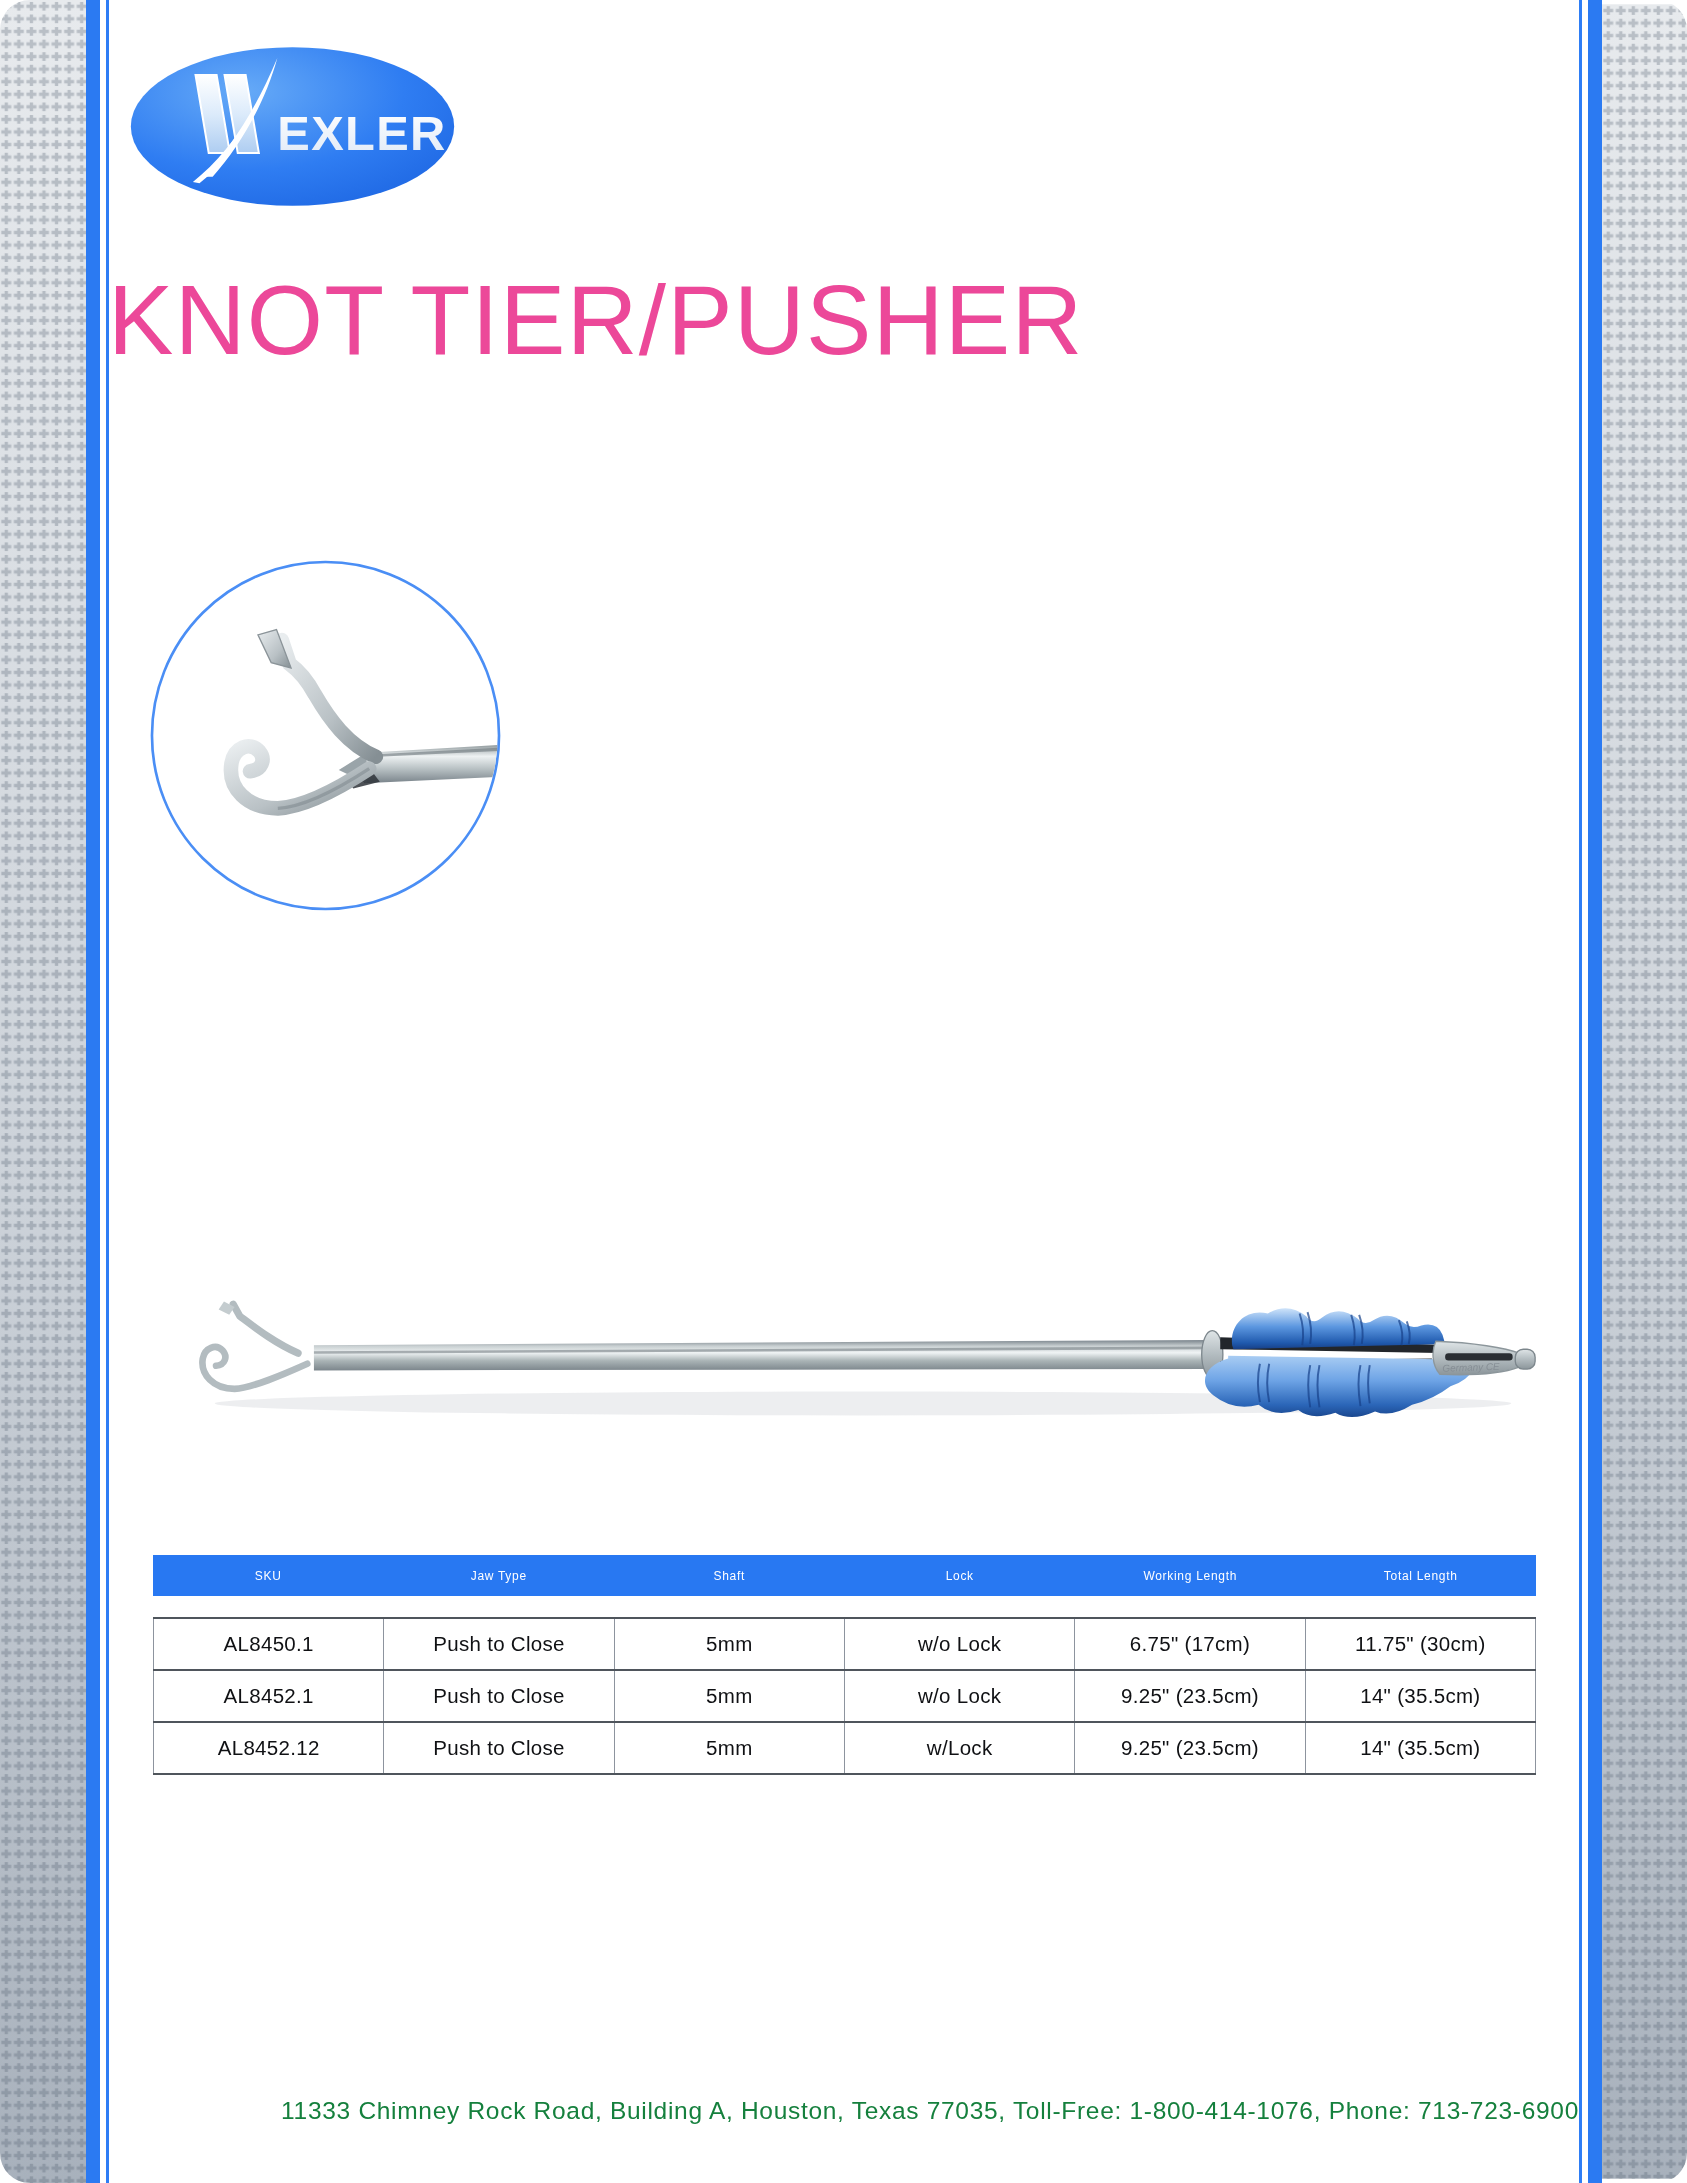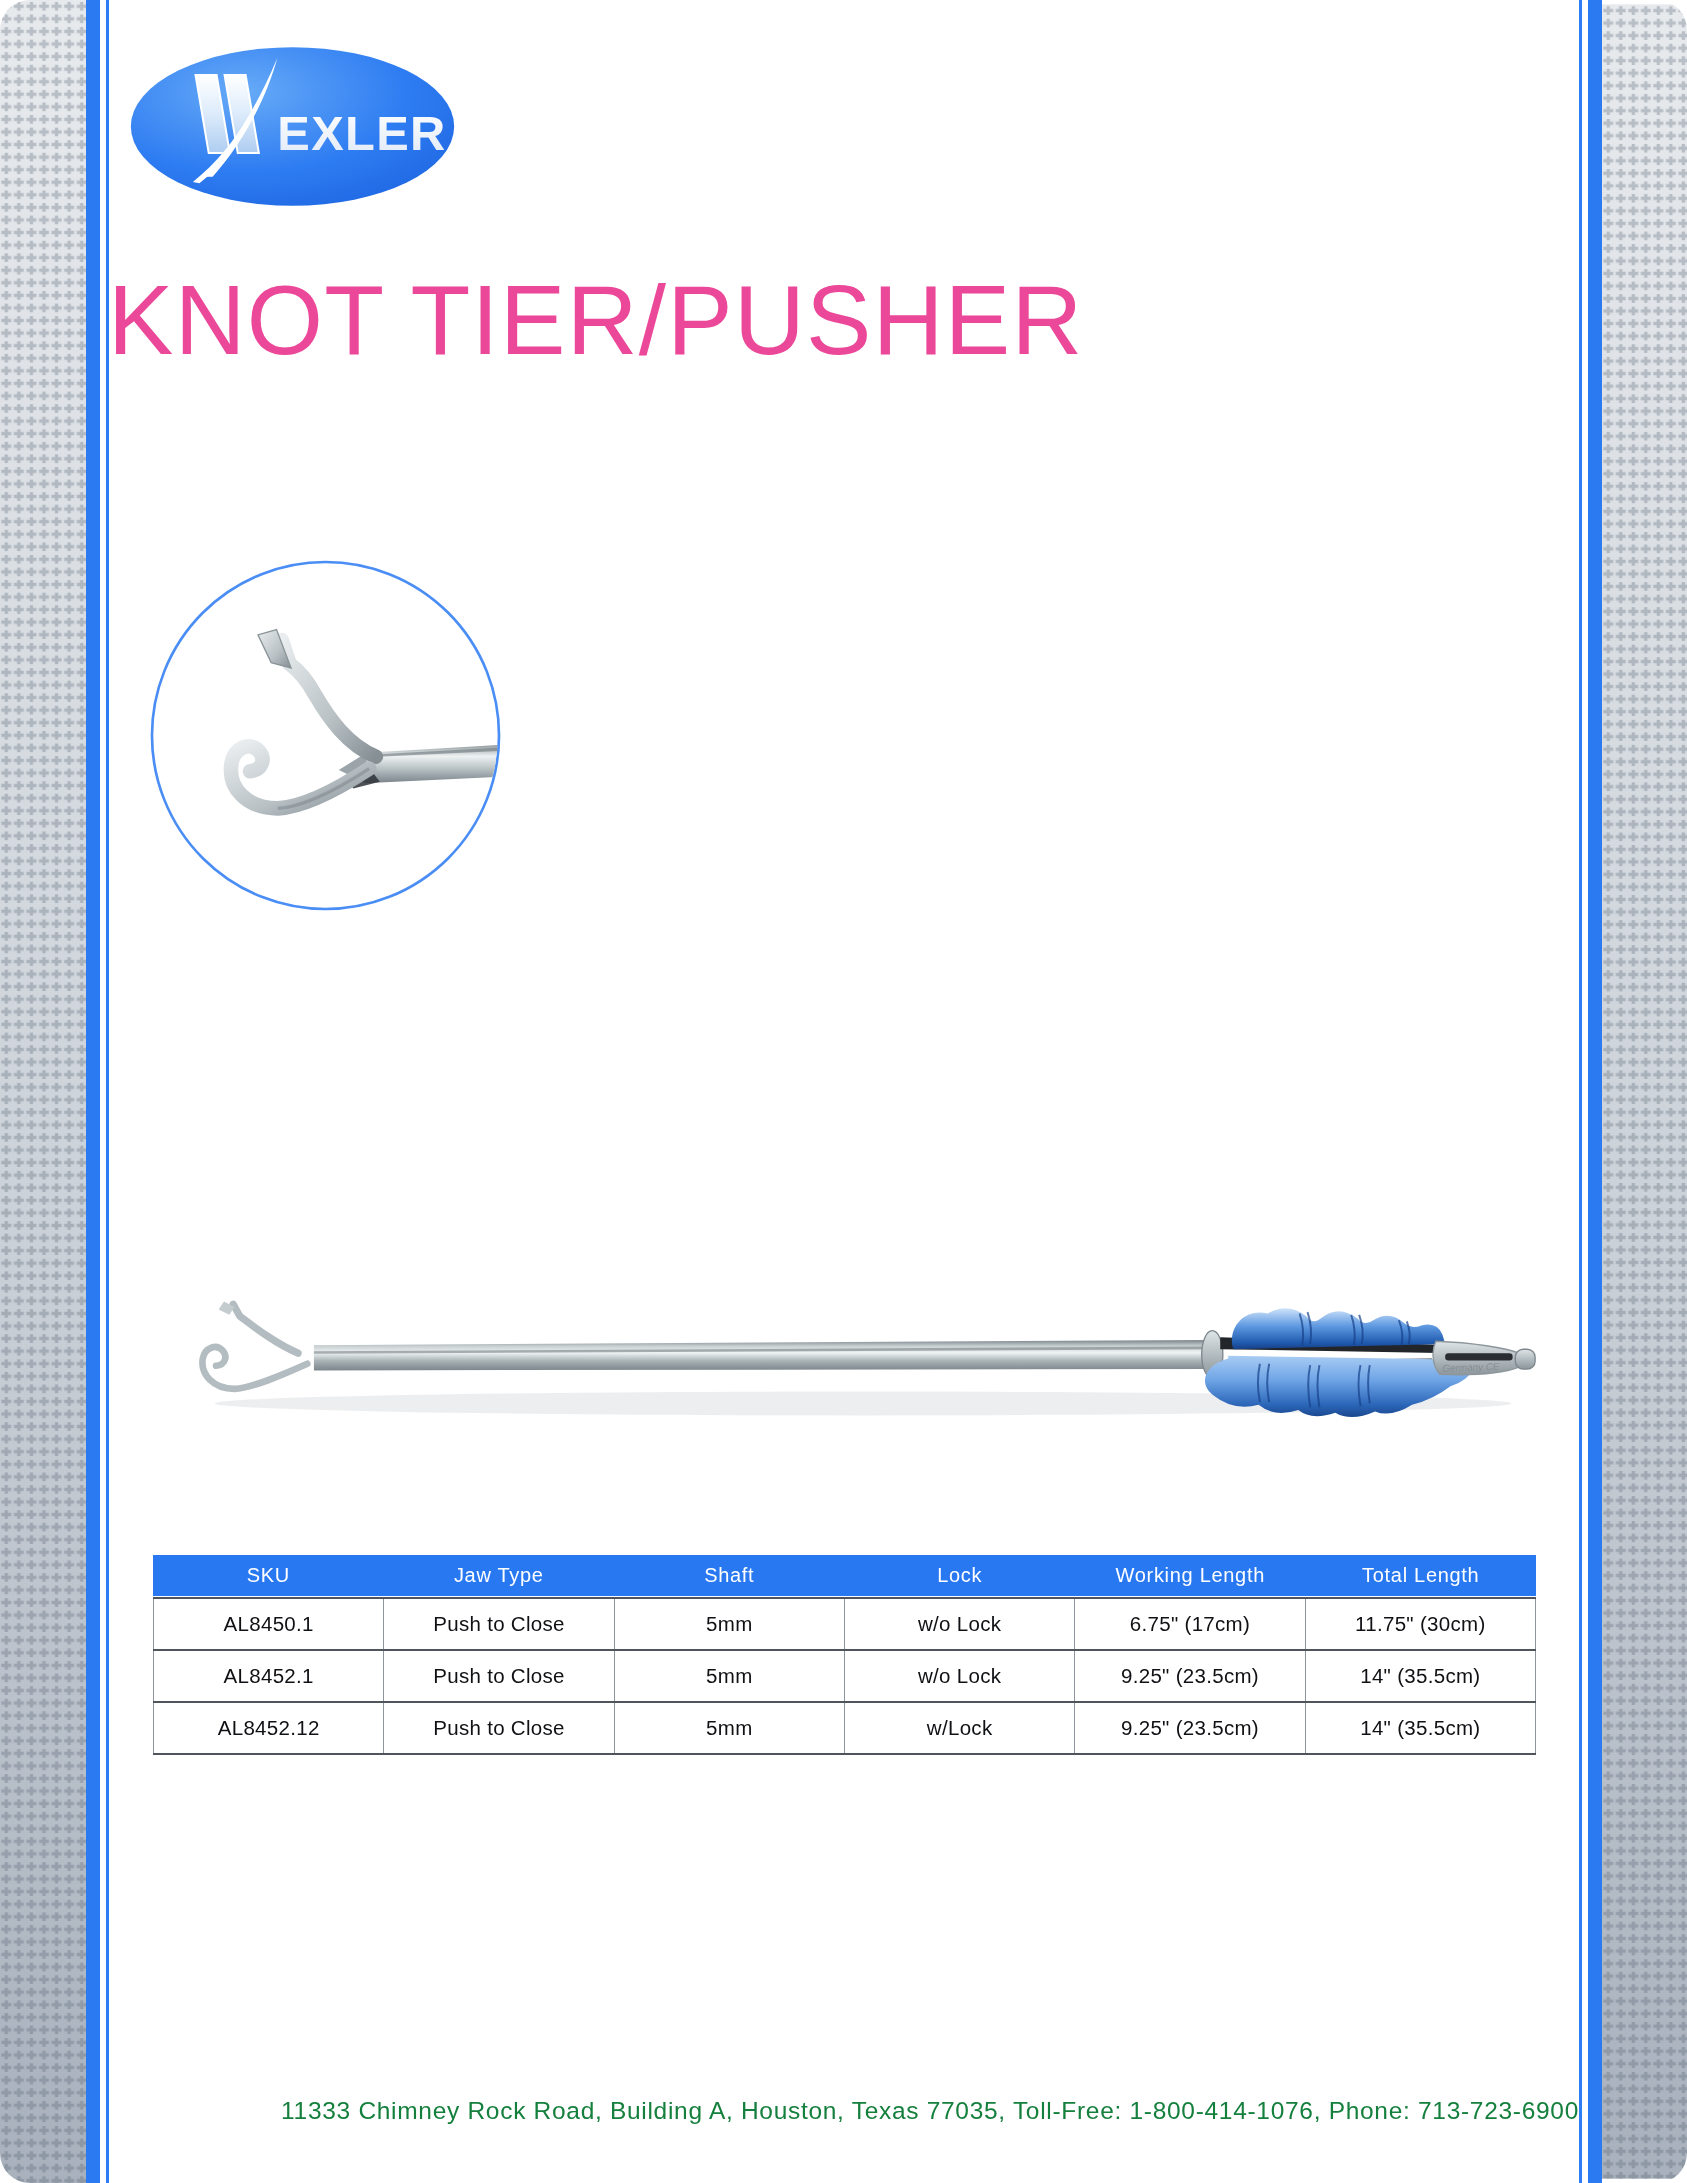--- a/index.html
+++ b/index.html
@@ -26,22 +26,22 @@
 
   
   .inset{position:absolute;left:148px;top:558px;width:355px;height:355px;}
 
   
   .photo{position:absolute;left:175px;top:1287px;width:1376px;height:139px;}
 
   
   .spec{position:absolute;left:153px;top:1555px;width:1383px;}
   .spec-header{display:flex;height:41px;background:#2878f2;align-items:center;}
-  .spec-header .hcell{flex:1;text-align:center;color:#ffffff;font-size:20px;letter-spacing:0.7px;}
-  .spec-table{border-collapse:collapse;width:1383px;table-layout:fixed;margin-top:1px;
+  .spec-header .hcell{flex:1;text-align:center;color:#ffffff;font-size:12px;letter-spacing:0.7px;}
+  .spec-table{border-collapse:collapse;width:1383px;table-layout:fixed;margin-top:21px;
               border-top:2px solid #4f555c;border-bottom:2px solid #4f555c;
               border-left:1.3px solid #8d949e;border-right:1.3px solid #8d949e;}
   .spec-table td{height:48px;text-align:center;vertical-align:middle;font-size:20.5px;color:#101114;
                  border-right:1.3px solid #8d949e;border-bottom:2.6px solid #4f555c;letter-spacing:0.3px;}
   .spec-table td:last-child{border-right:none;}
   .spec-table tr:last-child td{border-bottom:none;}
 
   
   .footer{position:absolute;left:108px;top:2097px;width:1471px;text-align:right;
           color:#15803d;font-size:24.5px;letter-spacing:0.7px;white-space:nowrap;}

